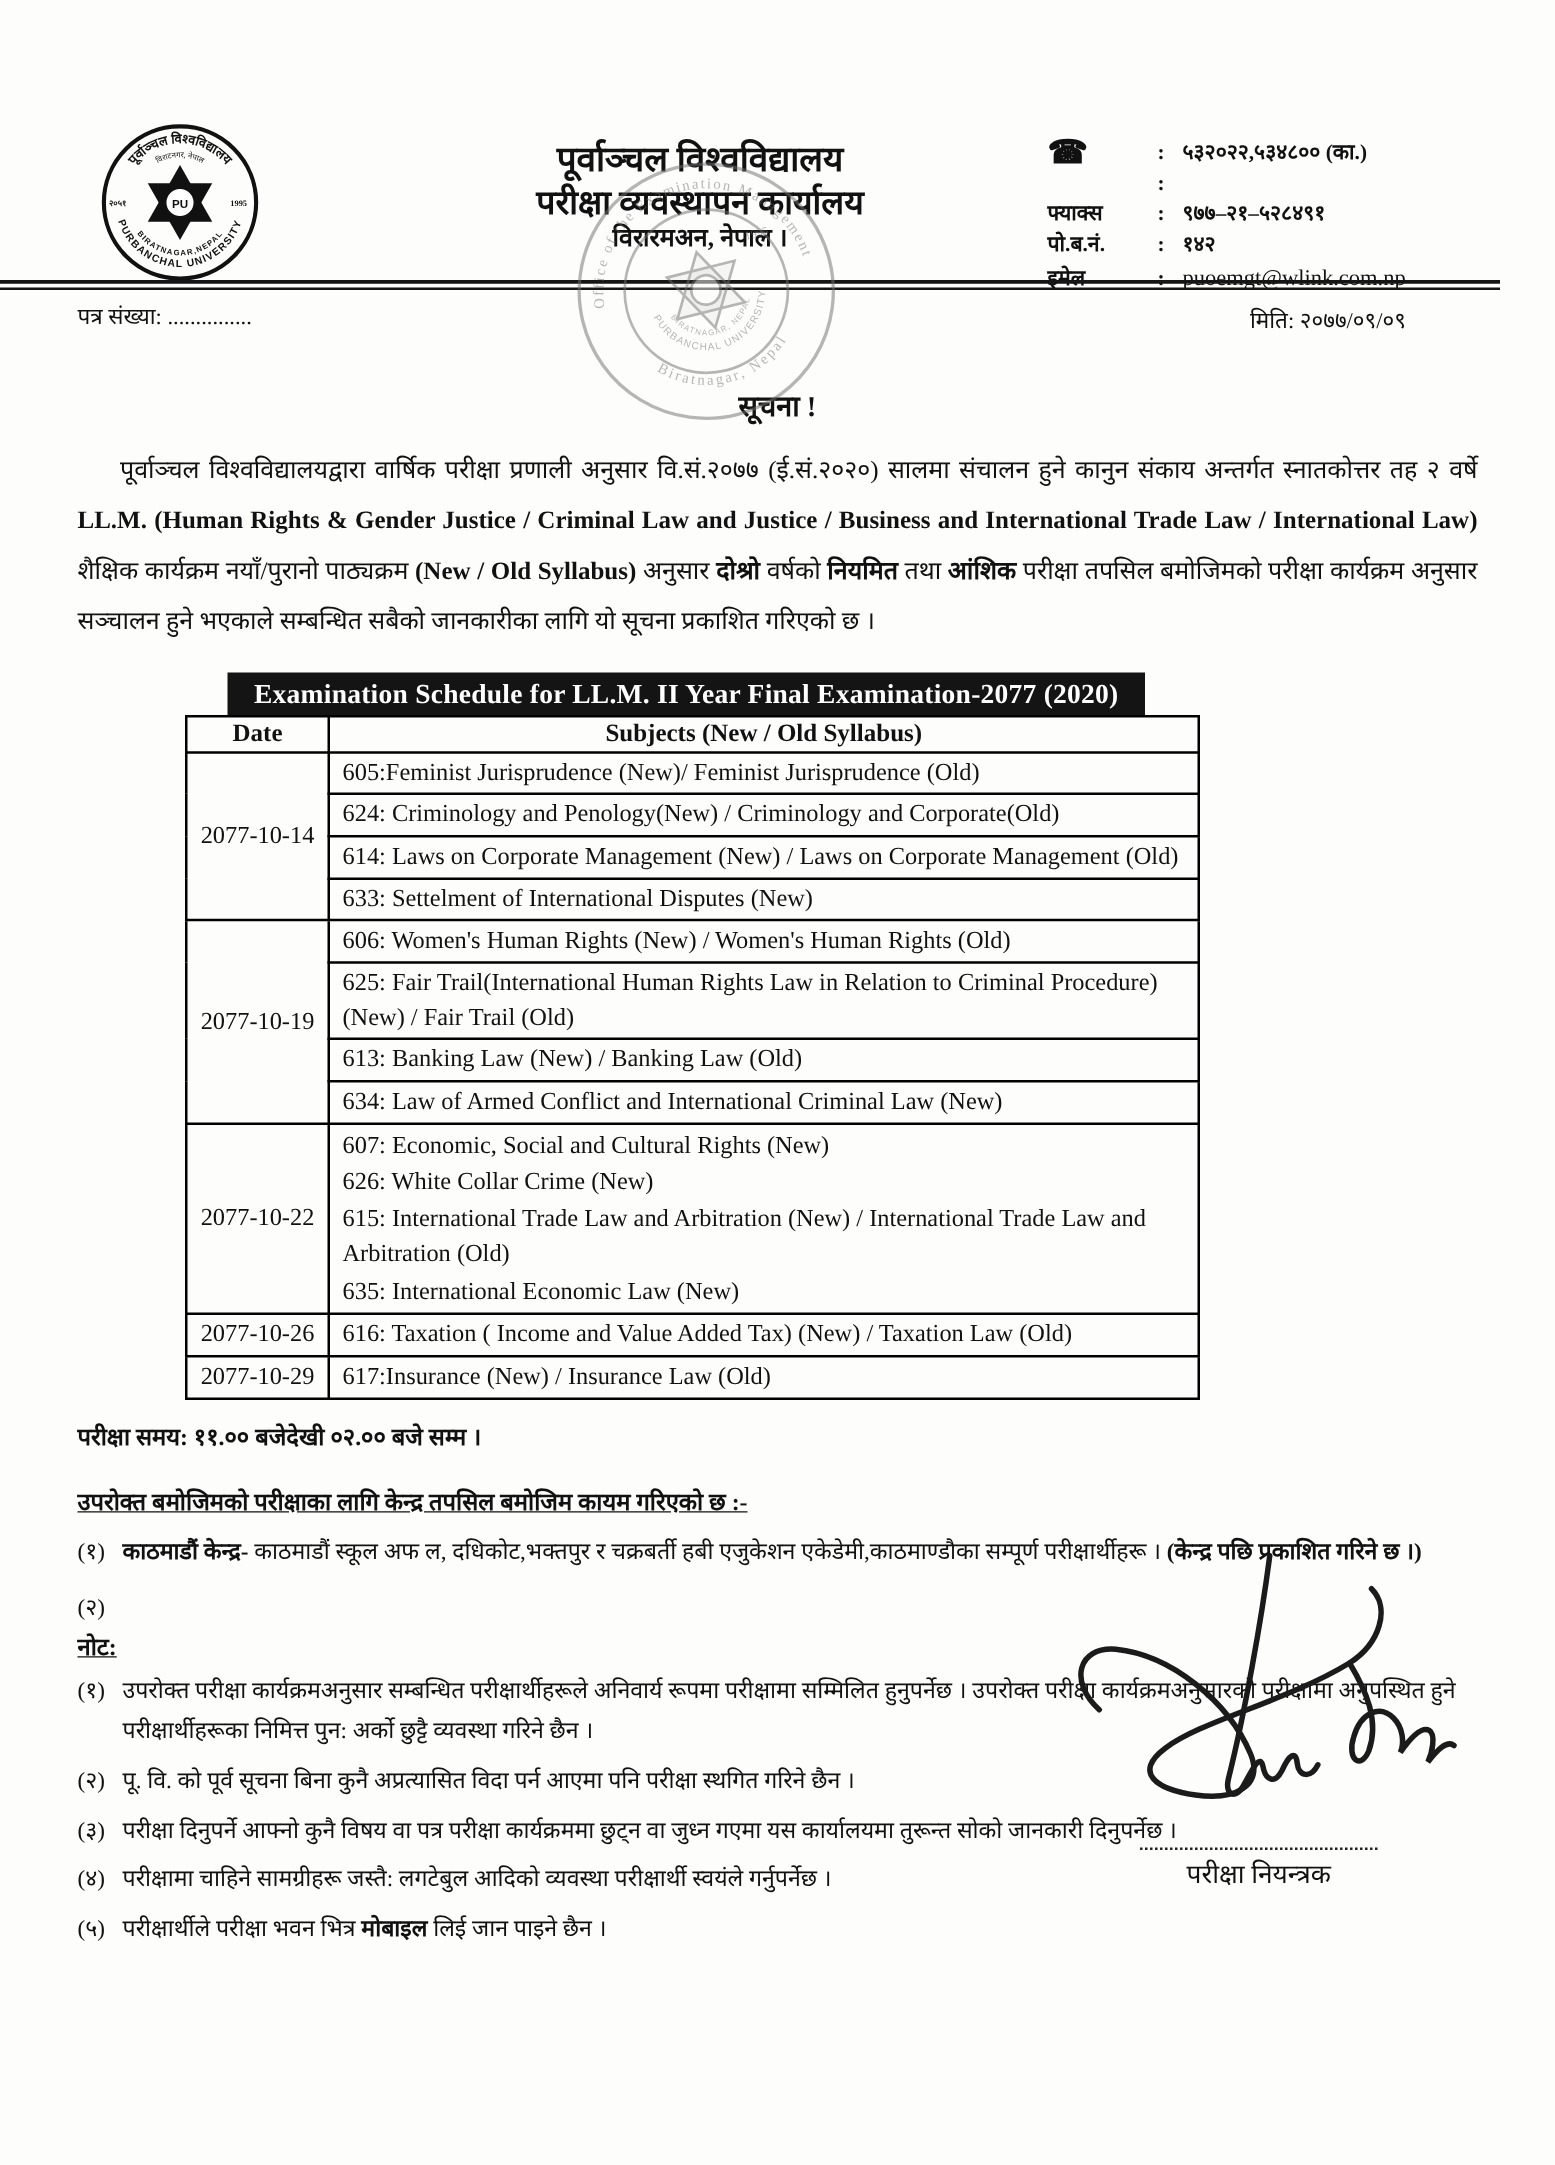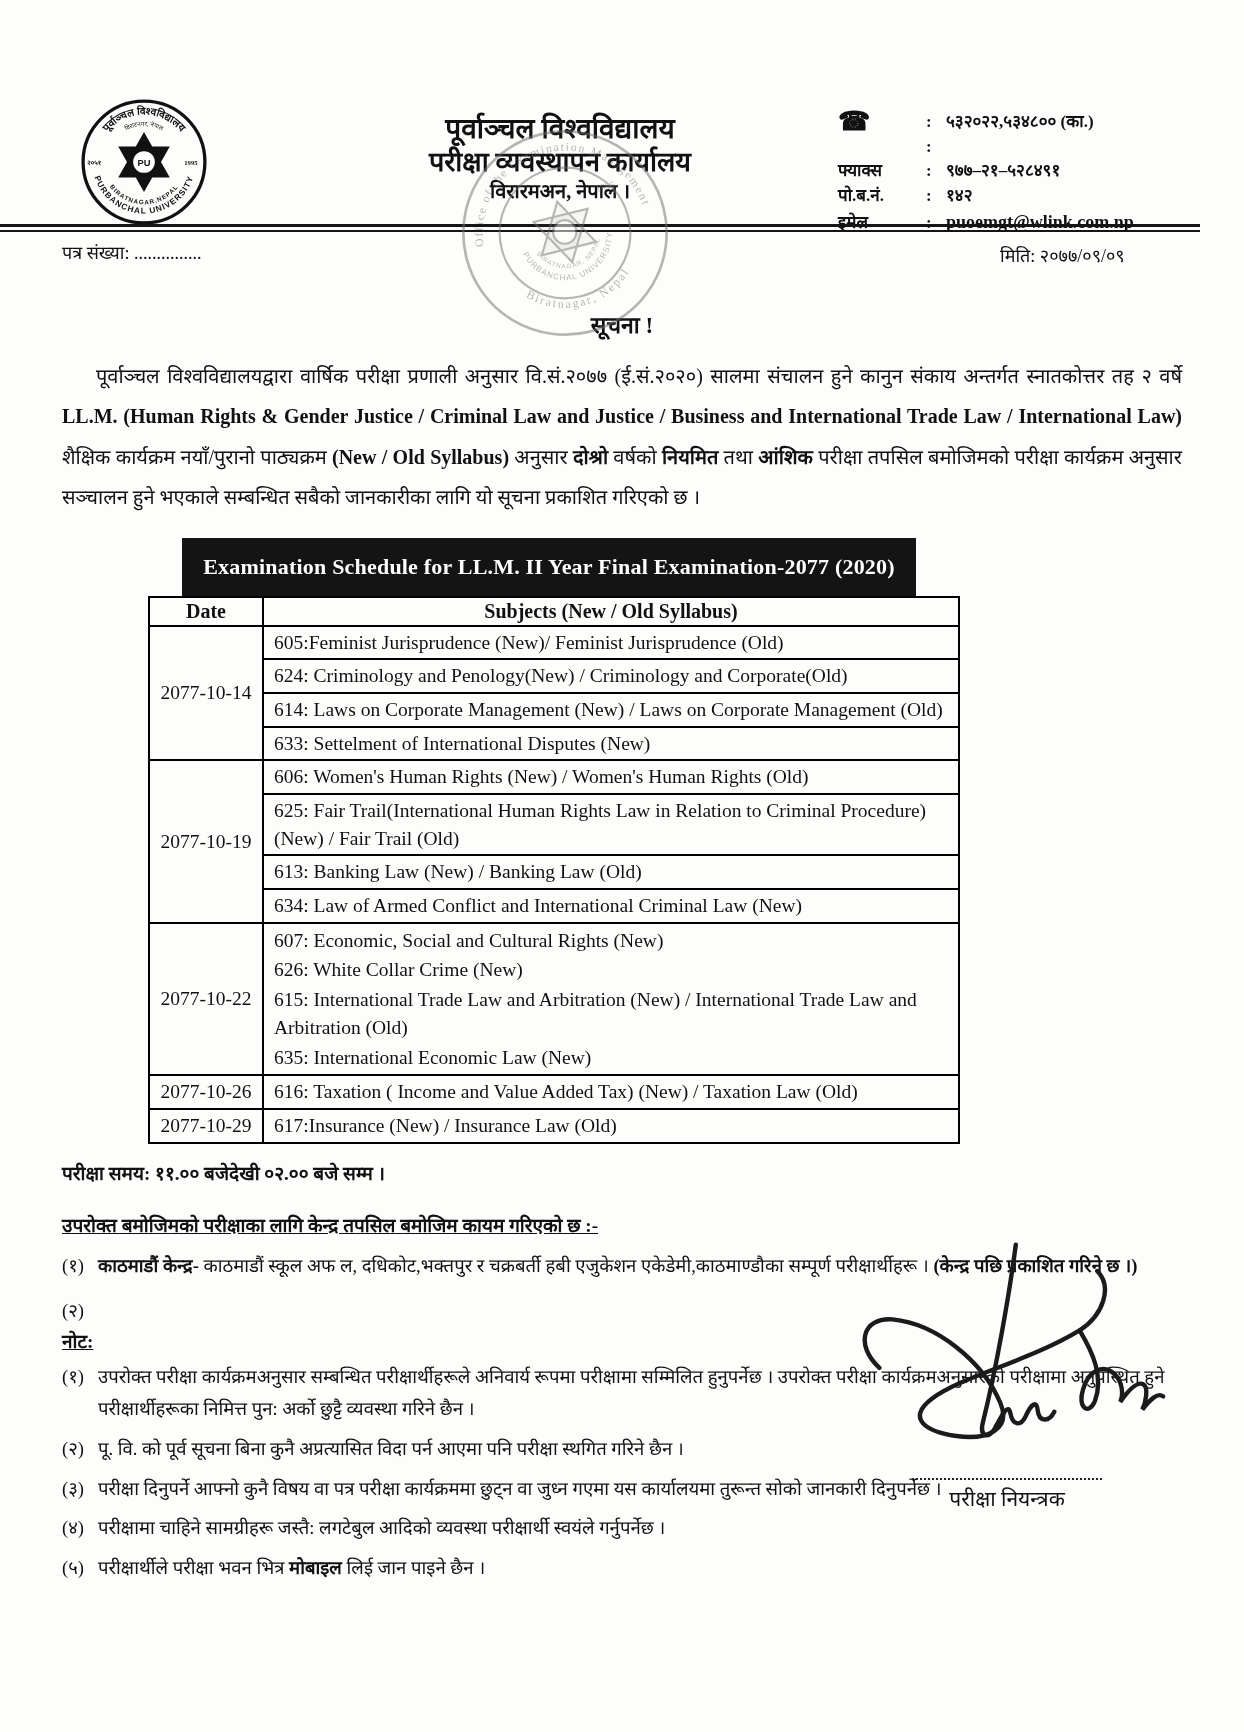--- a/index.html
+++ b/index.html
@@ -19,37 +19,37 @@
   .center-head{position:absolute;left:320px;top:112px;width:480px;text-align:center;z-index:2;line-height:1.22;}
   .center-head .l1{font-size:28px;font-weight:bold;}
   .center-head .l2{font-size:27px;font-weight:bold;}
   .center-head .l3{font-size:20px;font-weight:bold;}
   .contact{position:absolute;left:838px;top:106px;width:380px;z-index:2;font-size:17px;font-weight:bold;}
   .contact .row{display:flex;align-items:baseline;line-height:1.45;}
   .contact .lab{width:88px;flex:none;}
   .contact .colon{width:20px;flex:none;text-align:left;}
   .contact .val{font-weight:bold;white-space:nowrap;}
   .contact .phone-glyph{font-size:26px;line-height:1;position:relative;top:3px;}
-  .contact .email-val{font-family:"Liberation Serif","DejaVu Serif",serif;font-weight:bold;font-size:18px;}
+  .contact .email-val{font-family:"Liberation Serif","DejaVu Serif",serif;font-weight:normal;font-size:18px;}
   .rule{position:absolute;left:0;width:1200px;background:#151515;z-index:2;}
   .rule.r1{top:224px;height:3px;}
   .rule.r2{top:230px;height:2px;}
   .ref-line{position:absolute;left:62px;top:240px;font-size:18px;z-index:2;}
   .date-line{position:absolute;left:1000px;top:243px;font-size:18px;z-index:2;}
 
   .stamp{position:absolute;left:458px;top:126px;width:214px;height:214px;opacity:.5;z-index:3;transform:rotate(-14deg);}
 
   
   .content{position:absolute;left:62px;top:308px;width:1120px;z-index:2;}
   .notice-title{text-align:center;font-size:23px;font-weight:bold;}
   .notice-para{margin-top:16px;font-size:20px;line-height:2.02;text-align:justify;text-indent:34px;}
 
   .tblwrap{margin:20px 0 0 86px;width:812px;}
   .tbl-title{background:#141414;color:#fff;font-weight:bold;font-size:22px;text-align:center;
-             padding:16px 6px;margin:0 44px 0 34px;letter-spacing:.2px;}
+             padding:4px 6px;margin:0 44px 0 34px;letter-spacing:.2px;}
   table.sched{width:100%;border-collapse:collapse;border:2.5px solid #000;font-size:19.5px;}
   table.sched th{border:2.5px solid #000;font-weight:bold;padding:2px 6px;font-size:20px;}
   table.sched td{border:2.5px solid #000;padding:2px 10px;vertical-align:middle;line-height:1.42;}
   table.sched td.date-cell{text-align:center;width:104px;padding:2px 4px;white-space:nowrap;}
   table.sched td.subject-cell div{padding:1px 0;}
 
   .exam-time{margin-top:16px;padding-right:238px;text-align:left;font-weight:bold;font-size:19px;}
 
   .centers-heading{margin-top:26px;font-size:19px;font-weight:bold;text-decoration:underline;}
   .center-item{margin-top:12px;font-size:18.5px;line-height:1.8;display:flex;}

